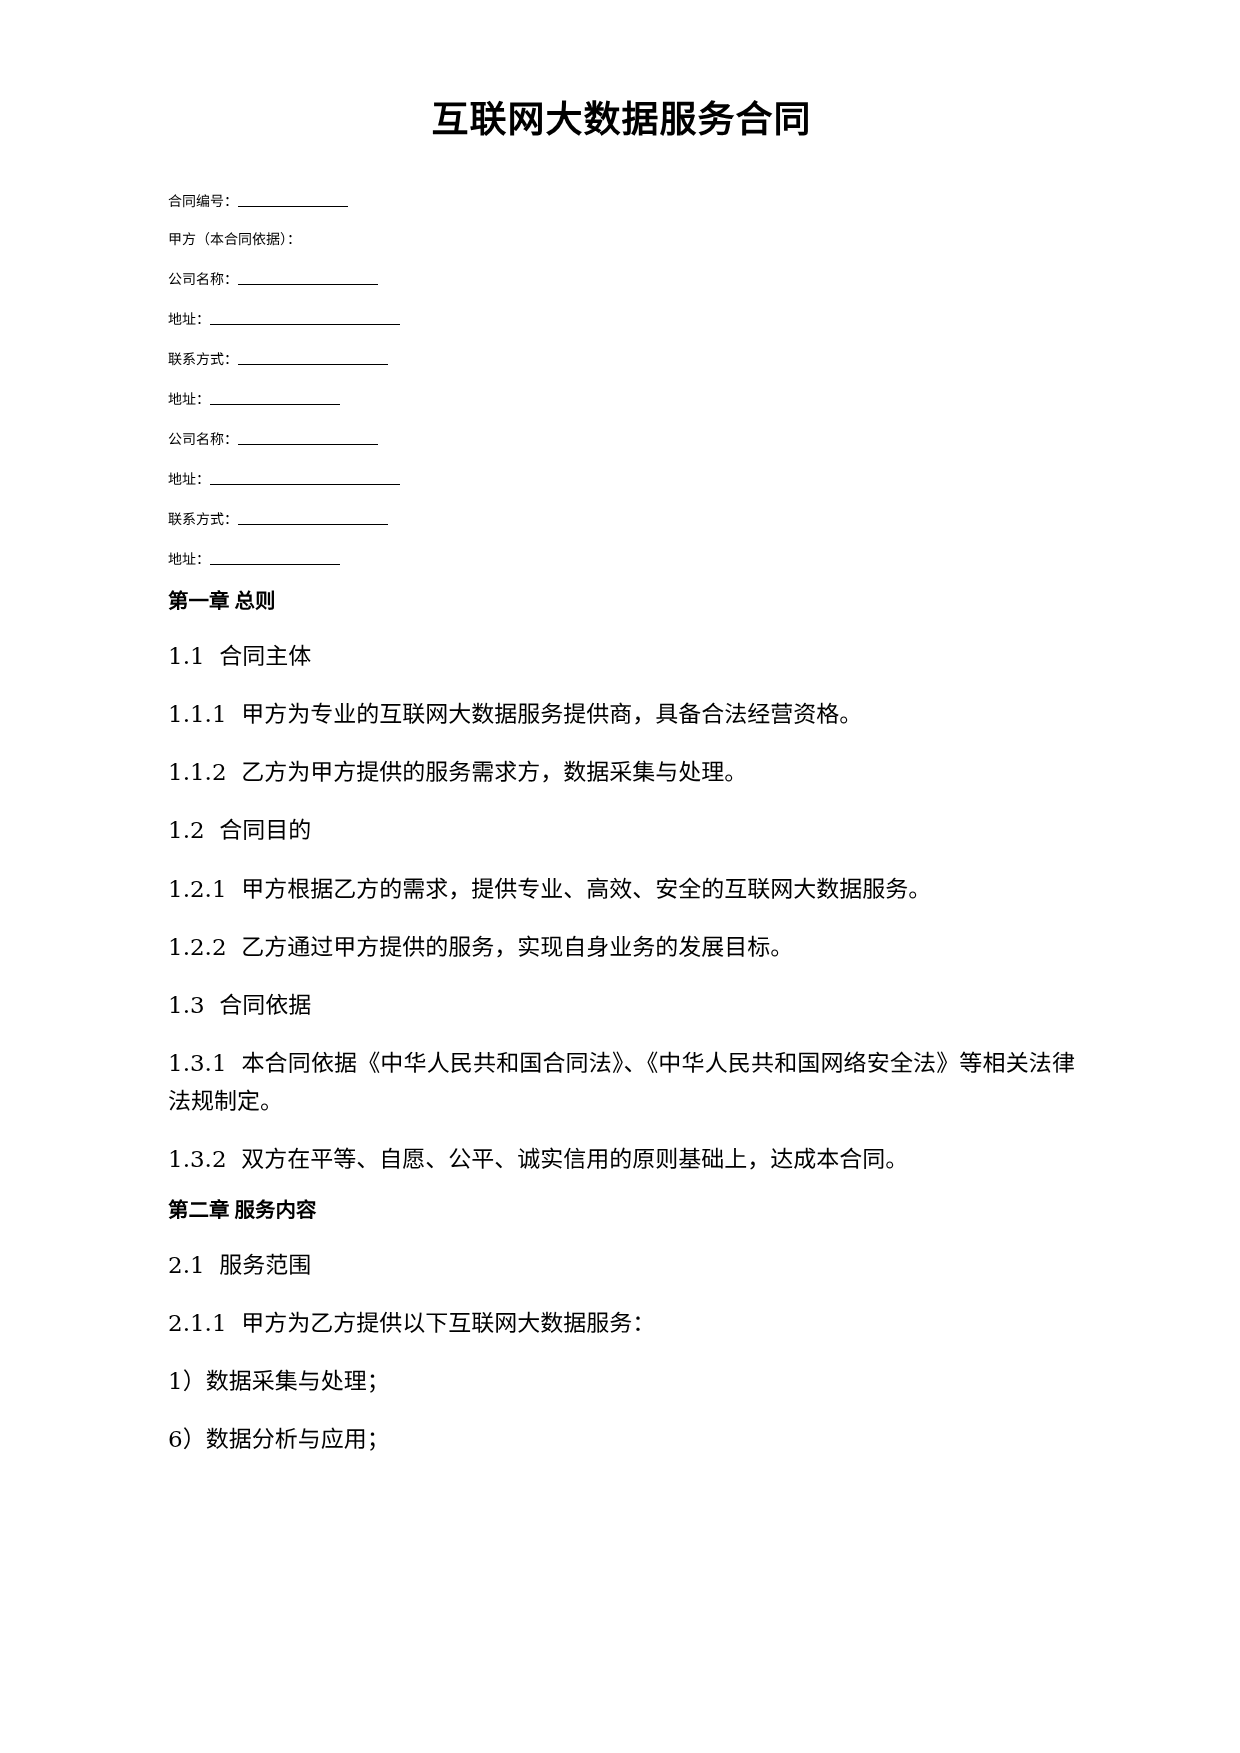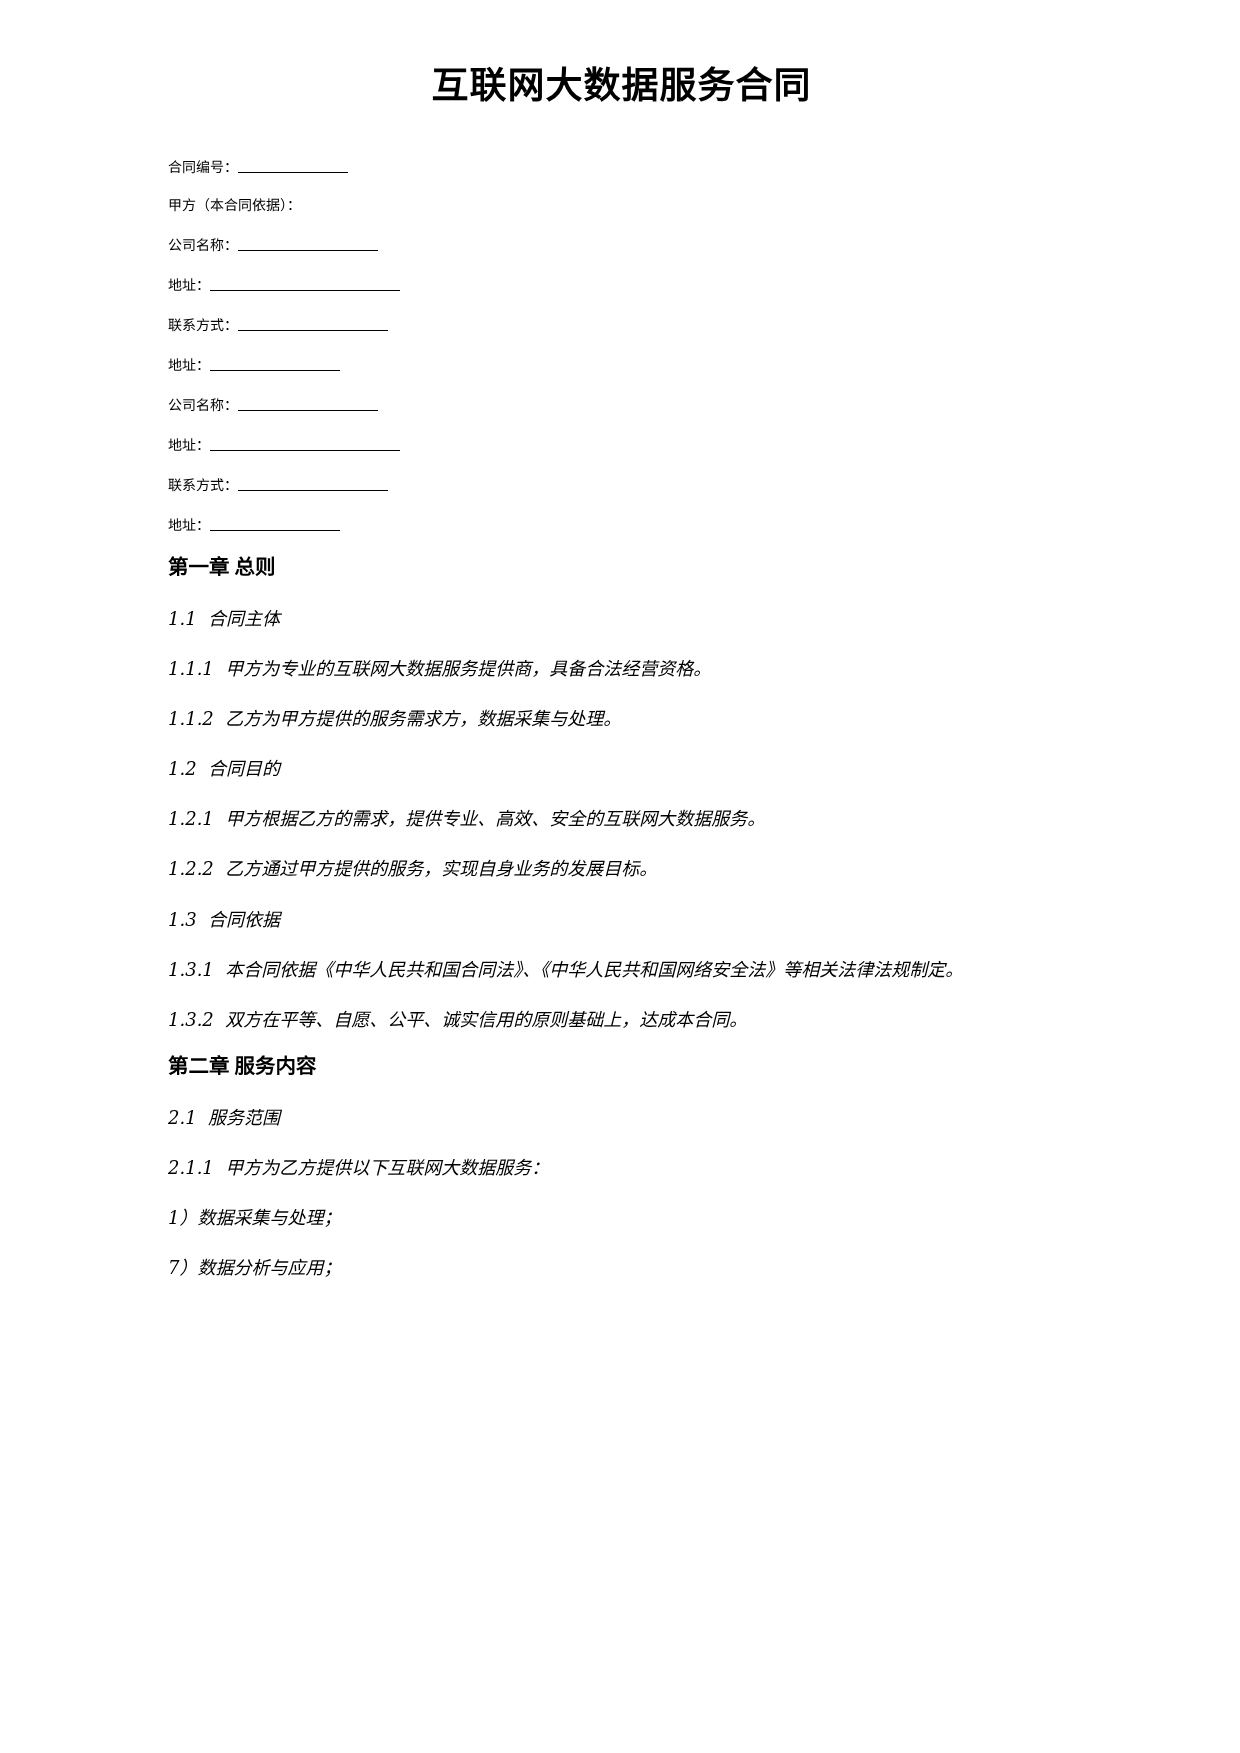--- a/index.html
+++ b/index.html
@@ -7,21 +7,21 @@
     padding: 0;
     background: #ffffff;
   }
   .page {
     position: relative;
     width: 1240px;
     height: 1753px;
     margin: 0 auto;
     background: #ffffff;
     box-sizing: border-box;
-    padding: 62px 165px 80px 168px;
+    padding: 96px 165px 80px 168px;
     font-family: "DejaVu Serif", "Liberation Serif", serif;
     color: #000000;
   }
   .doc-title {
     text-align: center;
     font-family: "DejaVu Sans", "Liberation Sans", sans-serif;
     font-size: 37px;
     font-weight: bold;
     letter-spacing: 1px;
     margin: 0 0 48px 0;
@@ -34,26 +34,25 @@
     white-space: pre-wrap;
   }
   .chapter {
     font-size: 20.5px;
     font-weight: bold;
     font-family: Liberation Serif, serif;
     margin: 0 0 24px 0;
     line-height: 1.15;
   }
   .para {
-    font-size: 18px;
+    font-size: 23px;
     line-height: 1.62;
     margin: 4px 0 21px 0;
     text-align: justify;
     white-space: pre-wrap;
-    font-style: italic;
   }
   .fill {
     display: inline-block;
     border-bottom: 1.5px solid #000;
     vertical-align: 2px;
   }
 </style>
 </head>
 <body>
 
@@ -82,16 +81,16 @@
       <div class="para">1.2  合同目的</div>
       <div class="para">1.2.1  甲方根据乙方的需求，提供专业、高效、安全的互联网大数据服务。</div>
       <div class="para">1.2.2  乙方通过甲方提供的服务，实现自身业务的发展目标。</div>
       <div class="para">1.3  合同依据</div>
       <div class="para">1.3.1  本合同依据《中华人民共和国合同法》、《中华人民共和国网络安全法》等相关法律法规制定。</div>
       <div class="para">1.3.2  双方在平等、自愿、公平、诚实信用的原则基础上，达成本合同。</div>
       <div class="chapter">第二章  服务内容</div>
       <div class="para">2.1  服务范围</div>
       <div class="para">2.1.1  甲方为乙方提供以下互联网大数据服务：</div>
       <div class="para">1）数据采集与处理；</div>
-      <div class="para">7）数据分析与应用；</div>
+      <div class="para">6）数据分析与应用；</div>
     </div>
 
 </div>
 
 </body></html>

